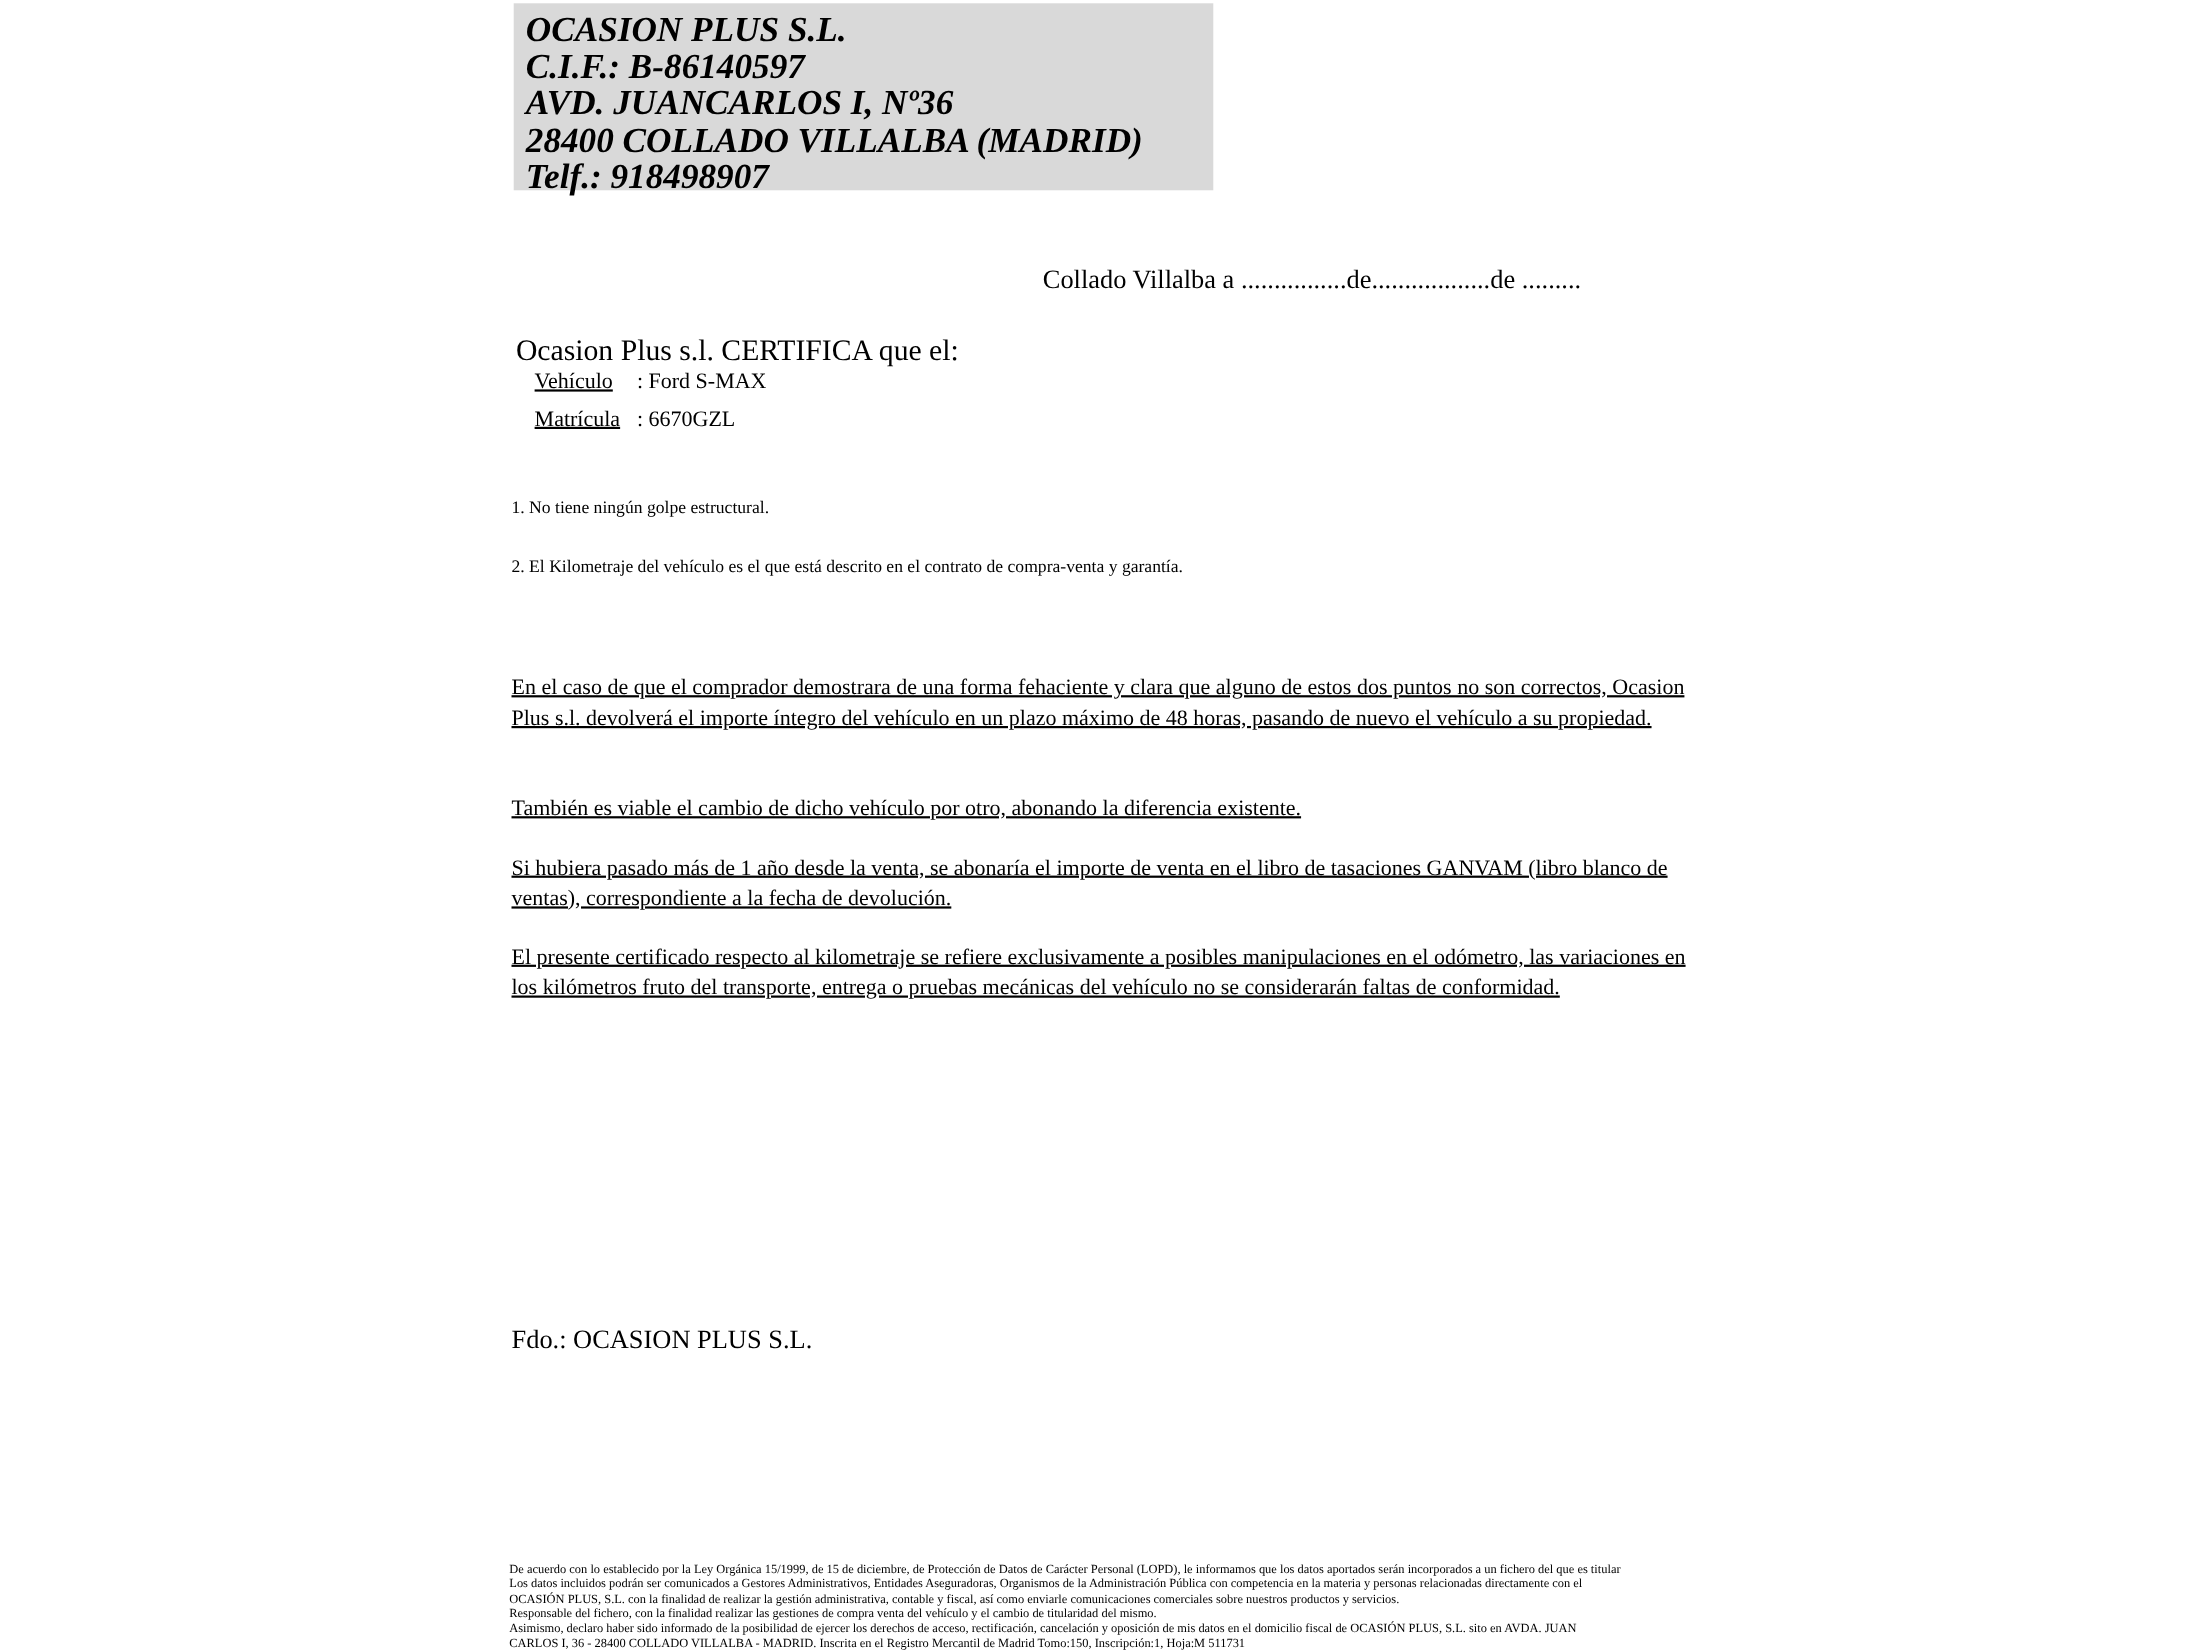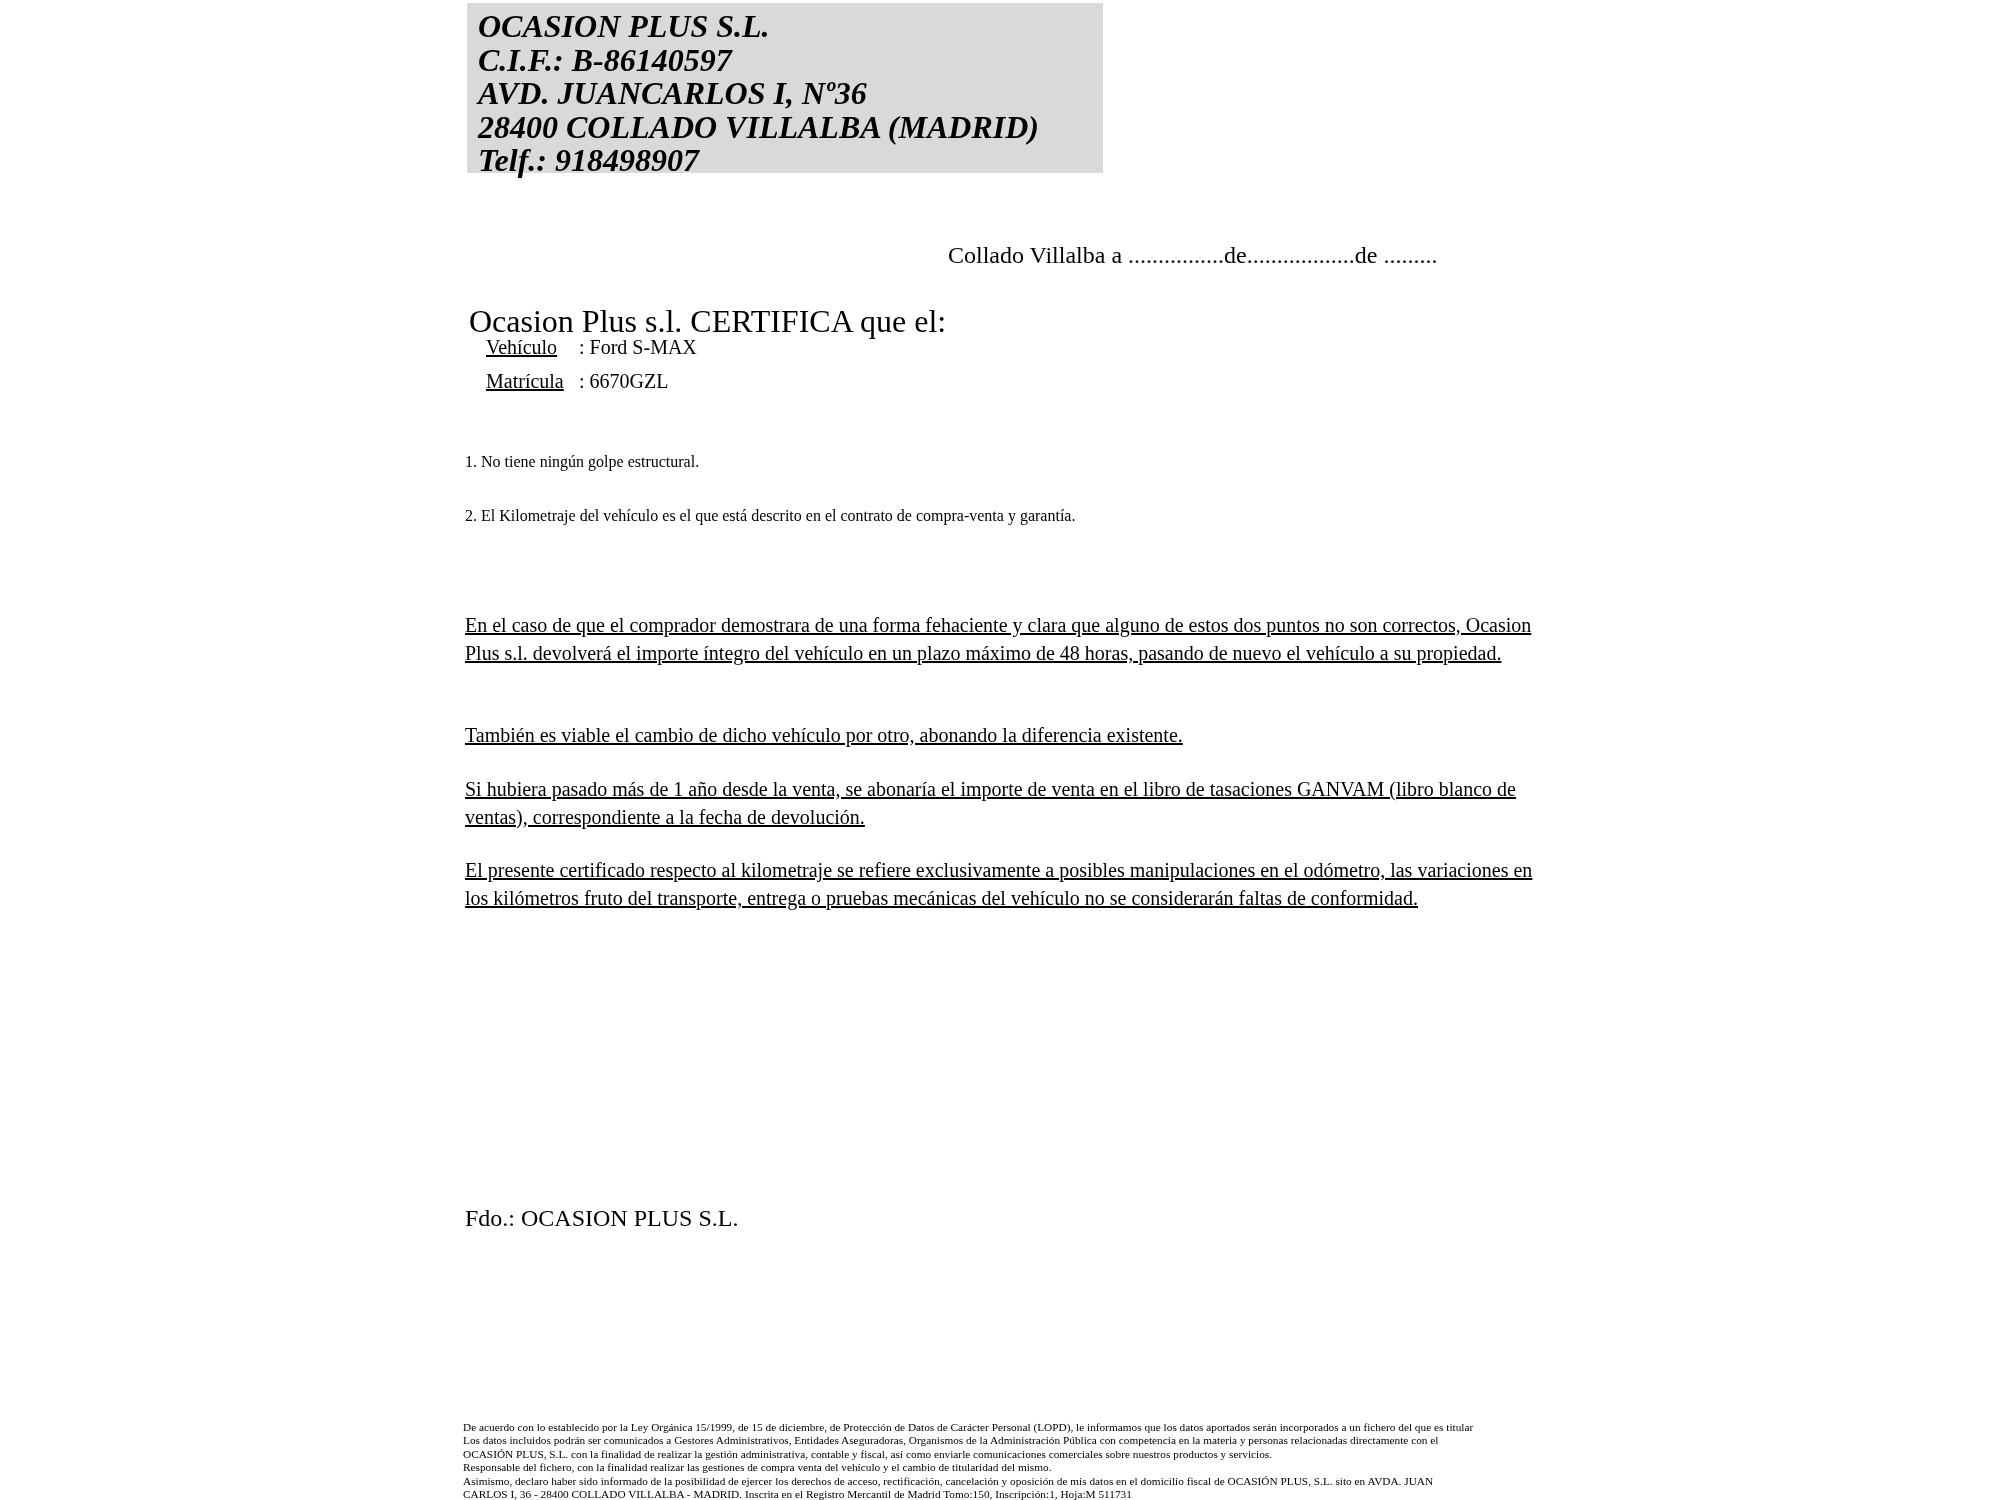--- a/index.html
+++ b/index.html
@@ -33,21 +33,21 @@
   .date-line {
     left: 948px;
     top: 242px;
     font-size: 24px;
     white-space: nowrap;
   }
 
   .certifies {
     left: 469px;
     top: 303px;
-    font-size: 32px;
+    font-size: 27px;
     white-space: nowrap;
   }
 
   .kv-row {
     left: 486px;
     font-size: 20px;
     white-space: nowrap;
   }
   .kv-row .label-wrap {
     display: inline-block;

